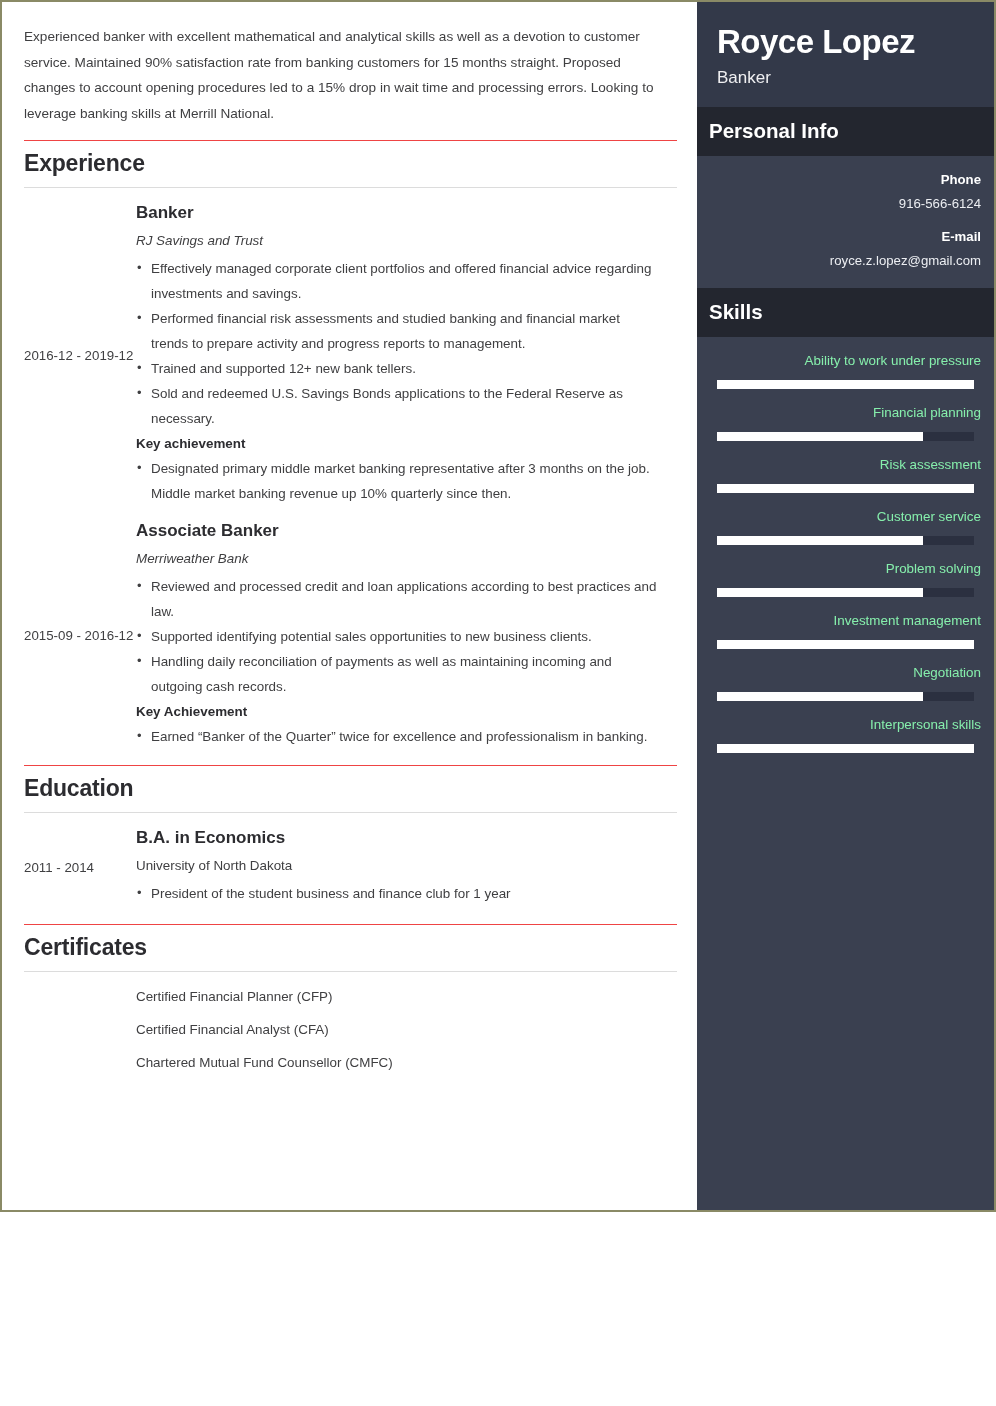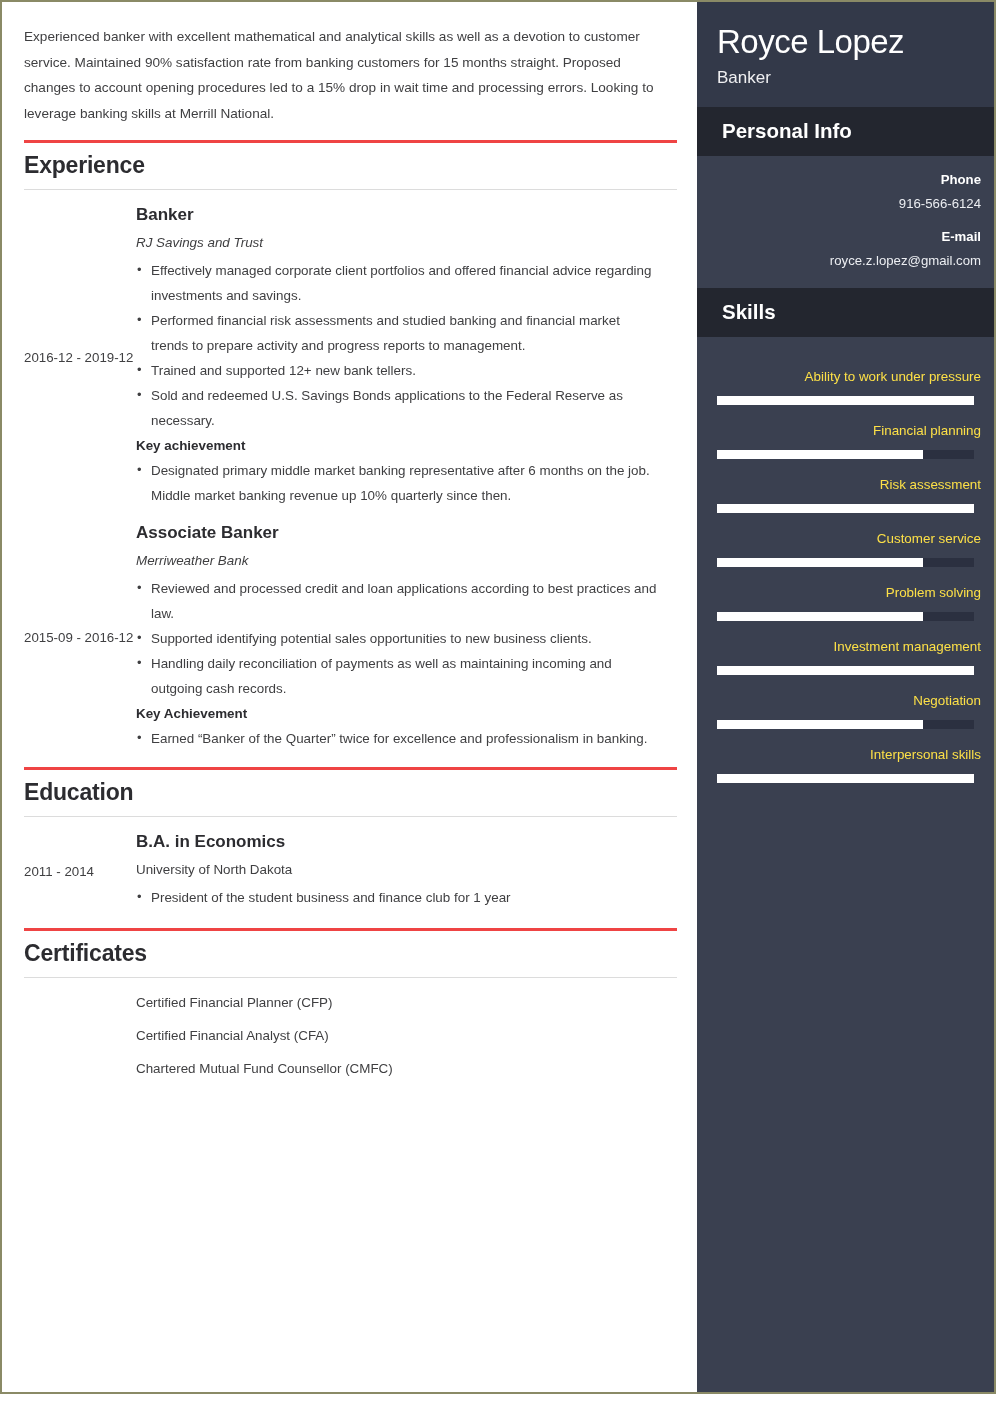--- a/index.html
+++ b/index.html
@@ -8,21 +8,21 @@
     background: #ffffff;
   }
   body {
     font-family: "Liberation Sans", sans-serif;
     -webkit-font-smoothing: antialiased;
   }
 
   .resume-page {
     position: relative;
     width: 996px;
-    height: 1394px;
+    height: 1212px;
     box-sizing: border-box;
     border: 2px solid #8a8a66;
     background: #ffffff;
     overflow: hidden;
     display: flex;
   }
 
   
   .main-column {
     width: 695px;
@@ -43,21 +43,21 @@
     margin: 0;
   }
 
   .section-heading {
     font-size: 23px;
     font-weight: bold;
     color: #2c2c30;
     letter-spacing: -0.2px;
     margin: 0;
     padding: 9px 0 10px 0;
-    border-top: 3px solid #ef4444;
+    border-top: 1px solid #ef4444;
     border-bottom: 1px solid #dcdcdc;
   }
   .section-heading.no-rule-bottom {
     border-bottom: 1px solid #dcdcdc;
   }
 
   .entry {
     display: flex;
     align-items: center;
     padding: 14px 0 0 0;
@@ -142,37 +142,37 @@
     color: #ffffff;
     box-sizing: border-box;
   }
 
   .sidebar-identity {
     padding: 20px 20px 18px 20px;
     background: #333949;
   }
   .sidebar-name {
     font-size: 33px;
-    font-weight: normal;
+    font-weight: bold;
     letter-spacing: -0.5px;
     line-height: 40px;
     margin: 0 0 5px 0;
     color: #ffffff;
   }
   .sidebar-role {
     font-size: 17px;
     font-weight: normal;
     line-height: 22px;
     margin: 0;
     color: #f0f0f2;
   }
 
   .sidebar-band {
     background: #23262f;
-    padding: 11px 20px 12px 25px;
+    padding: 11px 20px 12px 12px;
   }
   .sidebar-band-title {
     font-size: 20.5px;
     font-weight: bold;
     line-height: 26px;
     margin: 0;
     color: #ffffff;
   }
 
   .sidebar-section-body {
@@ -193,22 +193,22 @@
     line-height: 19px;
     margin: 0;
     color: #eceef2;
     word-break: break-word;
   }
 
   .skill-item { margin-bottom: 14px; }
   .skill-name {
     font-size: 13.4px;
     line-height: 19px;
-    margin: 16px 0 10px 0;
-    color: #fde047;
+    margin: 0 0 10px 0;
+    color: #86efac;
   }
   .skill-track {
     width: 257px;
     height: 9px;
     background: #2b3040;
     position: relative;
     overflow: hidden;
   }
   .skill-fill {
     height: 100%;
@@ -233,21 +233,21 @@
           <h3 class="entry-title">Banker</h3>
           <div class="entry-subtitle">RJ Savings and Trust</div>
           <ul class="bullets">
             <li>Effectively managed corporate client portfolios and offered financial advice regarding investments and savings.</li>
             <li>Performed financial risk assessments and studied banking and financial market trends to prepare activity and progress reports to management.</li>
             <li>Trained and supported 12+ new bank tellers.</li>
             <li>Sold and redeemed U.S. Savings Bonds applications to the Federal Reserve as necessary.</li>
           </ul>
           <div class="achievement-label">Key achievement</div>
           <ul class="bullets">
-            <li>Designated primary middle market banking representative after 6 months on the job. Middle market banking revenue up 10% quarterly since then.</li>
+            <li>Designated primary middle market banking representative after 3 months on the job. Middle market banking revenue up 10% quarterly since then.</li>
           </ul>
         </div>
       </div>
 
       <div class="entry">
         <div class="entry-dates">2015-09 - 2016-12</div>
         <div class="entry-body">
           <h3 class="entry-title">Associate Banker</h3>
           <div class="entry-subtitle">Merriweather Bank</div>
           <ul class="bullets">

